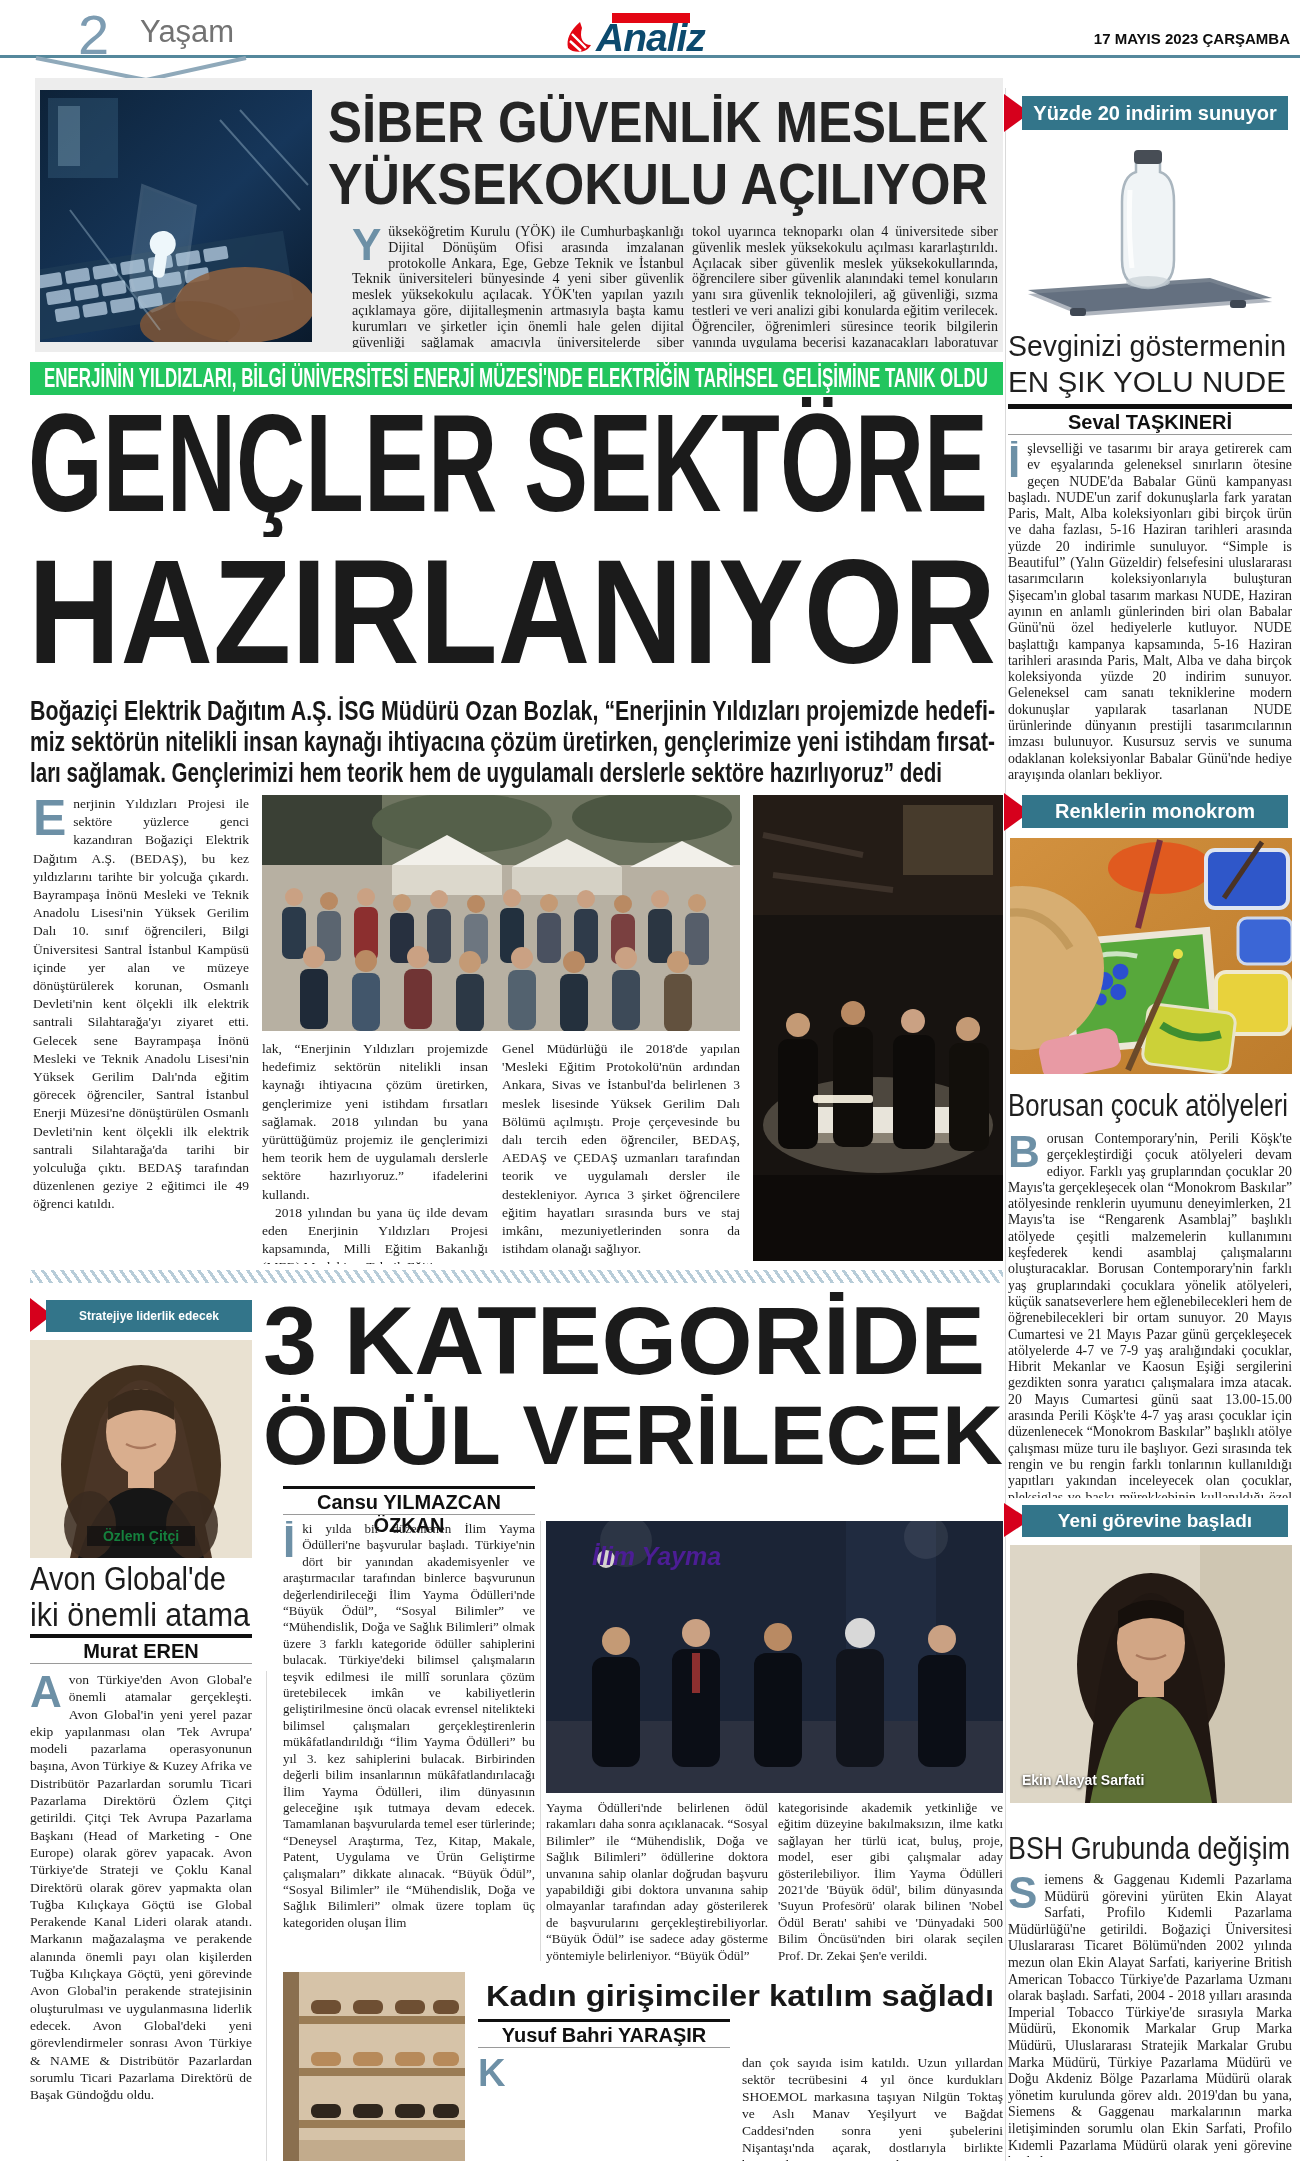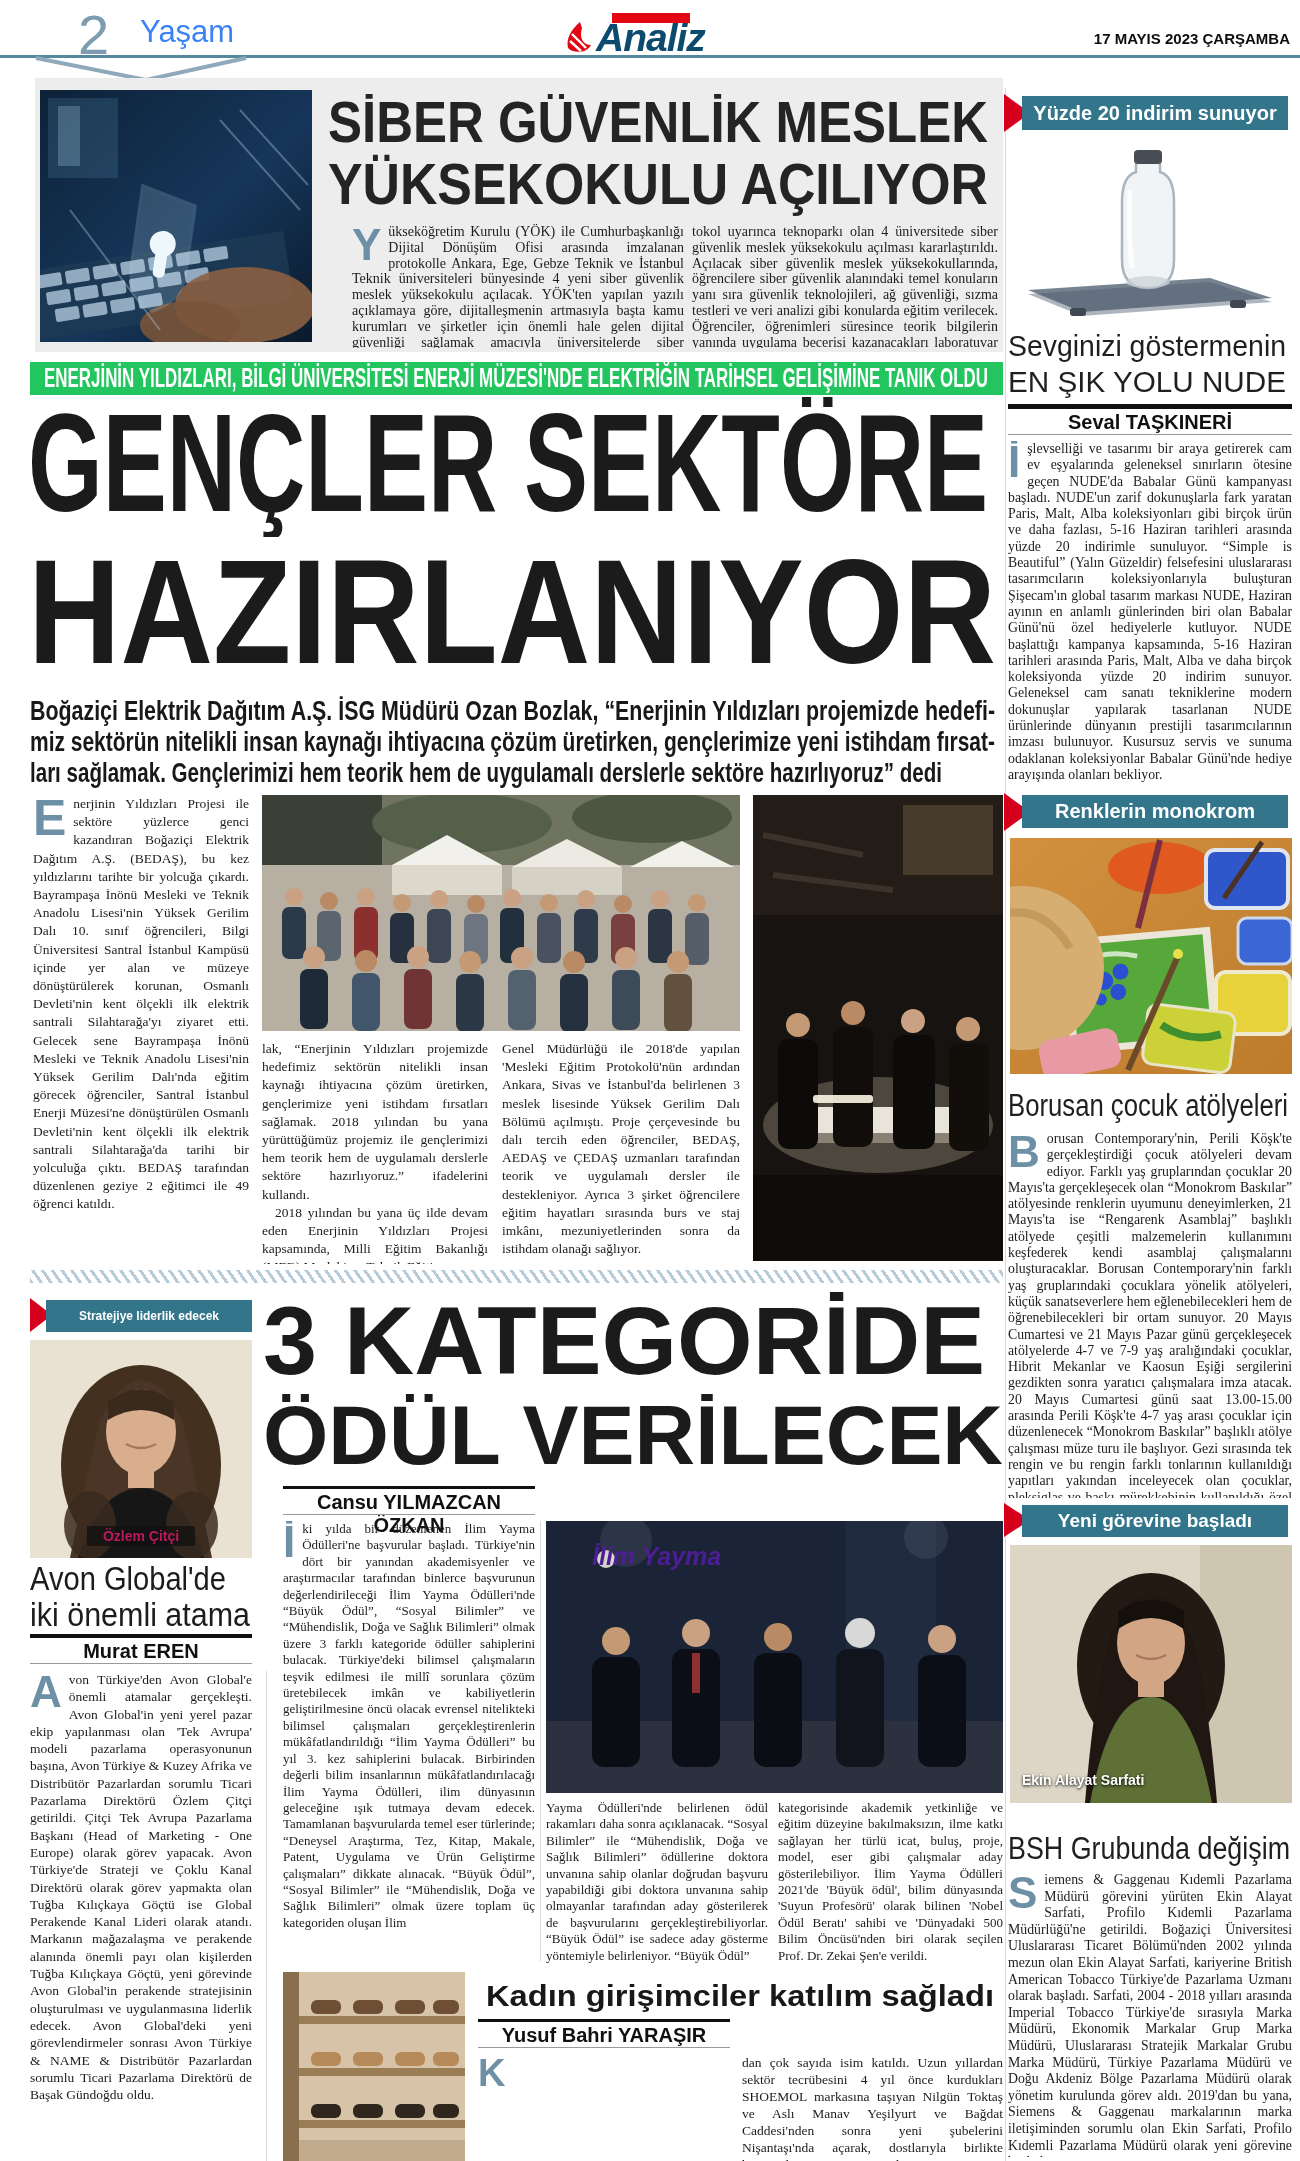--- a/index.html
+++ b/index.html
@@ -13,32 +13,32 @@
            font-size:44px;line-height:36px;color:#6d90a6;margin:3px 7px 0 0;}
   .dropcap.big{font-size:50px;line-height:40px;}
   .label-box{background:#33758a;color:#fff;font-weight:700;text-align:center;}
   .label-arrow{width:0;height:0;border-top:19px solid transparent;border-bottom:19px solid transparent;
                border-left:26px solid #d6001c;}
   .rule-thick{background:#101010;}
   .rule-thin{background:#9a9a9a;height:1px;}
   .byline{font-weight:700;font-size:20px;text-align:center;color:#101010;}
   .vrule{background:#d9d9d9;width:1px;}
   .hatch{background:repeating-linear-gradient(55deg,#b7ccd8 0 3px,#ffffff 3px 8px);}
-  .caption-badge{background:rgba(15,15,15,.72);color:#be185d;font-weight:700;font-size:14px;
+  .caption-badge{background:rgba(15,15,15,.72);color:#15803d;font-weight:700;font-size:14px;
                  padding:2px 16px;display:inline-block;}
   .indent{text-indent:13px;}
   svg text{font-family:"Liberation Sans",sans-serif;}
 </style>
 </head>
 <body>
 
 <div class="page">
 
   <div class="abs" style="left:78px;top:2px;font-size:56px;color:#7d9cb2;">2</div>
-  <div class="abs" style="left:140px;top:14px;font-size:31px;font-weight:500;color:#3b82f6;">Yaşam</div>
+  <div class="abs" style="left:140px;top:14px;font-size:31px;font-weight:500;color:#737373;">Yaşam</div>
 
   <div class="abs" style="left:612px;top:13px;width:78px;height:10px;background:#e30613;"></div>
   <svg class="abs" style="left:566px;top:22px;" width="26" height="32" viewBox="0 0 26 32">
     <path d="M14 0 C4 9 0 17 2 26 C8 32 21 31 25 23 C17 23 13 16 16 6 Z" fill="#e30613"></path>
     <path d="M6 12 L20 26 M4 19 L15 29" stroke="#ffffff" stroke-width="2.4"></path>
   </svg>
   <div class="abs" style="left:596px;top:16px;font-size:39px;font-weight:900;font-style:italic;color:#0c4a6e;letter-spacing:-1px;">Analiz</div>
 
   <div class="abs" style="left:980px;top:30px;width:310px;text-align:right;font-size:15px;font-weight:700;color:#0d0d0d;">17 MAYIS 2023 ÇARŞAMBA</div>
 

